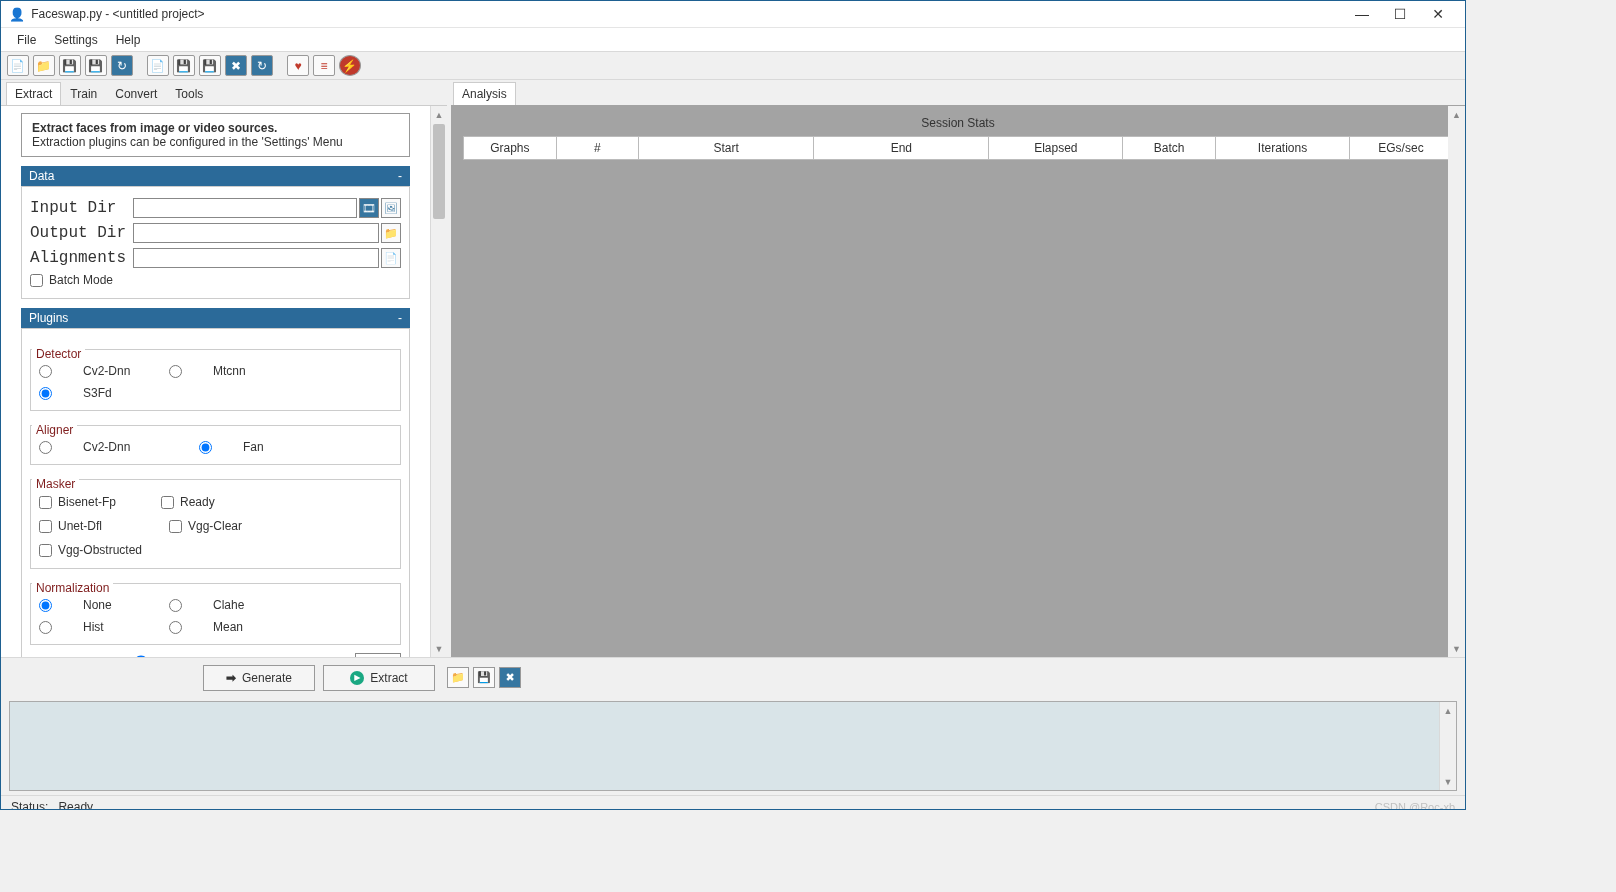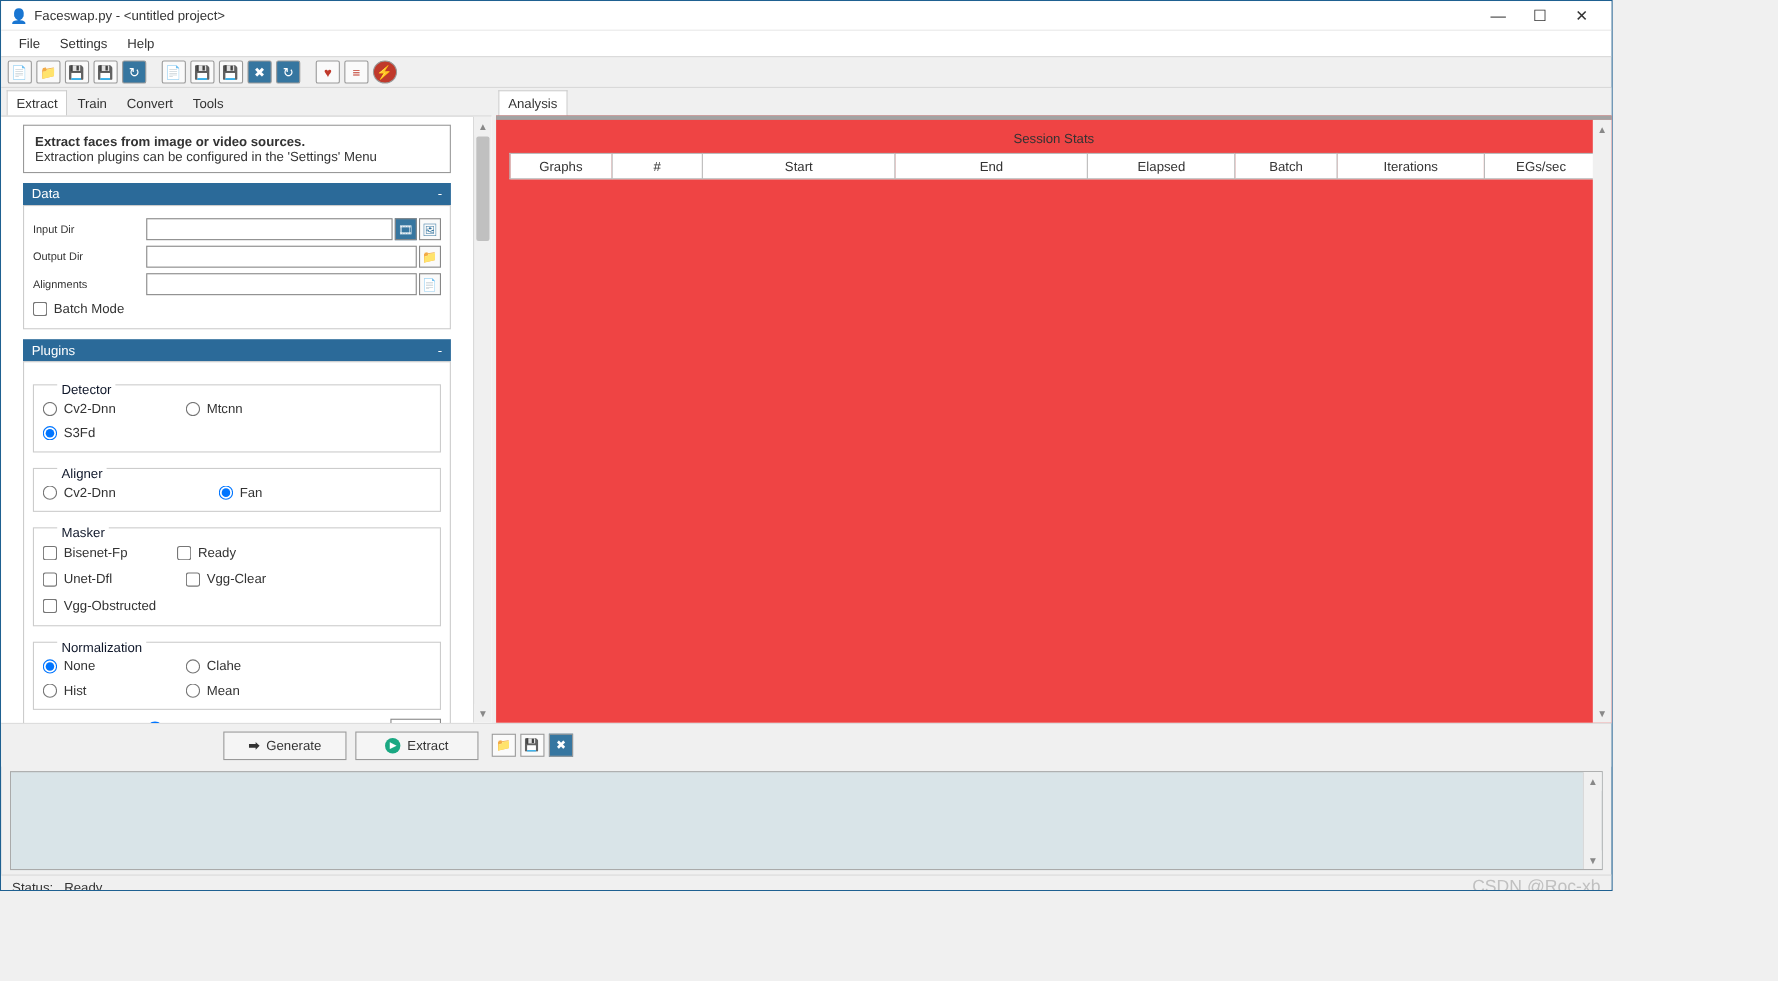--- a/index.html
+++ b/index.html
@@ -19,59 +19,59 @@
 .tab { padding: 4px 8px; font-size: 12px; border: 1px solid transparent; border-bottom: none; background: #f0f0f0; margin-bottom: -1px; cursor: default; }
 .tab.active { background: #fff; border: 1px solid #ccc; border-bottom: 1px solid #fff; }
 .left-content { display: flex; flex: 1; background: #fff; border-top: 1px solid #ccc; overflow: hidden; }
 .options { flex: 1; padding: 7px 20px; overflow-y: auto; }
 .desc-box { border: 1px solid #999; padding: 7px 10px; background: #fff; font-size: 12px; }
 .desc-box .bold { font-weight: bold; }
 .section-header { background: #2b6a99; color: #fff; padding: 3px 8px; margin-top: 9px; display: flex; justify-content: space-between; font-size: 12px; }
 .section-header span.toggle { cursor: default; }
 .section-body { border: 1px solid #ccc; padding: 6px 8px; }
 .form-row { display: flex; align-items: center; margin: 5px 0; }
-.form-row .lbl { width: 103px; font-size: 10px; }
+.form-row .lbl { width: 103px; font-size: 16px; font-family: Liberation Mono, monospace; }
 .form-row input[type=text] { flex: 1; height: 20px; border: 1px solid #888; padding: 0 4px; font-size: 12px; }
 .icon-btn { width: 20px; height: 20px; border: 1px solid #888; margin-left: 2px; display: flex; align-items: center; justify-content: center; font-size: 11px; cursor: default; background: #fafafa; }
 .chk-row { display: flex; align-items: center; margin: 5px 0; }
 .chk-row input { margin-right: 6px; }
-.group-label { font-size: 12px; color: #0f172a; margin: 4px 0 4px 2px; position: relative; top: 8px; left: 20px; background: #fff; padding: 0 4px; width: fit-content; z-index: 1; }
+.group-label { font-size: 12px; color: #7f1d1d; margin: 4px 0 4px 2px; position: relative; top: 8px; left: 0; background: #fff; padding: 0 4px; width: fit-content; z-index: 1; }
 .group-box { border: 1px solid #ccc; padding: 10px 8px 6px 8px; margin-top: -8px; }
 .radio-row { display: flex; flex-wrap: wrap; }
-.radio-lbl { display: flex; align-items: flex-end; width: 130px; margin: 4px 0; font-size: 12px; }
+.radio-lbl { display: flex; align-items: flex-end; width: 130px; margin: 4px 0; font-size: 12px; gap: 25px; }
 .radio-lbl input { margin-right: 6px; }
 .chk-grid { display: flex; flex-wrap: wrap; }
 .chk-grid .chk-row { width: 130px; }
 .slider-row { display: flex; align-items: center; margin-top: 8px; }
 .slider-row .lbl { width: 103px; }
 .slider-row input[type=range] { flex: 1; margin-right: 8px; }
 .slider-row input[type=text] { width: 46px; height: 20px; text-align: right; border: 1px solid #888; padding: 0 4px; }
 .vscroll { width: 17px; background: #f0f0f0; border-left: 1px solid #d9d9d9; position: relative; }
 .vscroll .arrow { height: 17px; background: #f0f0f0; display:flex; align-items:center; justify-content:center; color:#888; font-size:9px }
 .vscroll .thumb { position: absolute; top: 18px; left: 2px; right: 2px; height: 95px; background: #c0c0c0; border-radius:2px; }
 .right-pane { flex: 1; display: flex; flex-direction: column; padding-left: 4px; background: #f0f0f0; }
 .right-tabs { display: flex; padding-top: 2px; padding-left: 2px; align-items: center; }
-.stats-area { flex: 1; background: #ef4444; border-top: 4px solid #a3a3a3; padding: 10px 12px; position: relative; }
+.stats-area { flex: 1; background: #a3a3a3; border-top: 1px solid #a3a3a3; padding: 10px 12px; position: relative; }
 .stats-title { text-align: center; font-size: 12px; margin-bottom: 6px; }
 .stats-table { width: 100%; border-collapse: collapse; }
 .stats-table th { border: 1px solid #bbb; background: #fff; font-weight: normal; font-size: 12px; padding: 4px 6px; text-align: center; }
 .vscroll-right { position: absolute; right: 0; top: 0; bottom: 0; width: 17px; background: #f0f0f0; }
 .vscroll-right .arrow { height: 17px; display:flex; align-items:center; justify-content:center; color:#888; font-size:9px }
 .vscroll-right .arrow.bottom { position:absolute; bottom:0; left:0; right:0 }
 .action-row { display: flex; border-top: 1px solid #d9d9d9; height: 40px; align-items: center; padding: 0 12px; background: #f0f0f0; }
 .action-row .left-actions { width: 434px; display: flex; justify-content: flex-end; padding-right: 12px; gap: 8px; }
 .action-btn { display: flex; align-items: center; justify-content: center; gap: 6px; height: 26px; width: 112px; border: 1px solid #999; background: #f5f5f5; cursor: default; font-size: 12px; }
 .action-btn .play-icon { width:14px; height:14px; border-radius:50%; background:#1aa882; display:flex; align-items:center; justify-content:center; color:#fff; font-size:8px; }
 .session-msg { flex: 1; font-size: 12px; margin-left: 8px; }
 .right-toolbtns { display: flex; gap: 4px; }
 .right-toolbtns .tb { width: 22px; height: 21px; border: 1px solid #999; display: flex; align-items: center; justify-content: center; font-size: 11px; background: #fafafa; }
 .console { height: 90px; background: #d9e4e8; border: 1px solid #aaa; margin: 4px 8px; position: relative; }
 .console .vscroll { position:absolute; right:0; top:0; bottom:0; width:17px; background:#f0f0f0; }
 .statusbar { height: 22px; display: flex; align-items: center; padding: 0 10px; font-size: 12px; background: #f0f0f0; border-top: 1px solid #d9d9d9; justify-content: space-between; }
-.watermark { color: #c0c0c0; font-size: 16px; }
+.watermark { color: #c0c0c0; font-size: 11px; }
 </style>
 </head>
 <body>
 
 <div class="titlebar">
   <span class="icon">👤</span>
   <span class="title">Faceswap.py - &lt;untitled project&gt;</span>
   <span class="winbtn">—</span>
   <span class="winbtn">☐</span>
   <span class="winbtn">✕</span>

